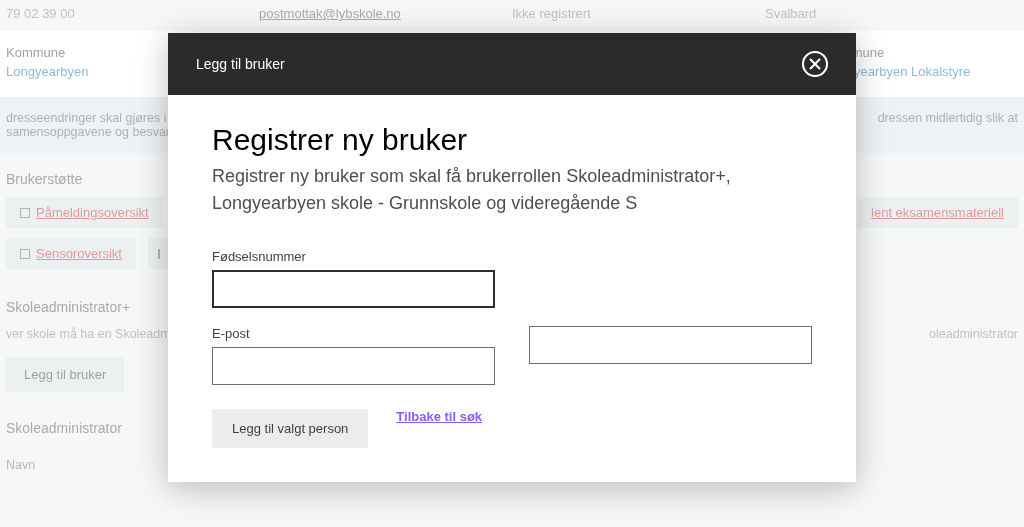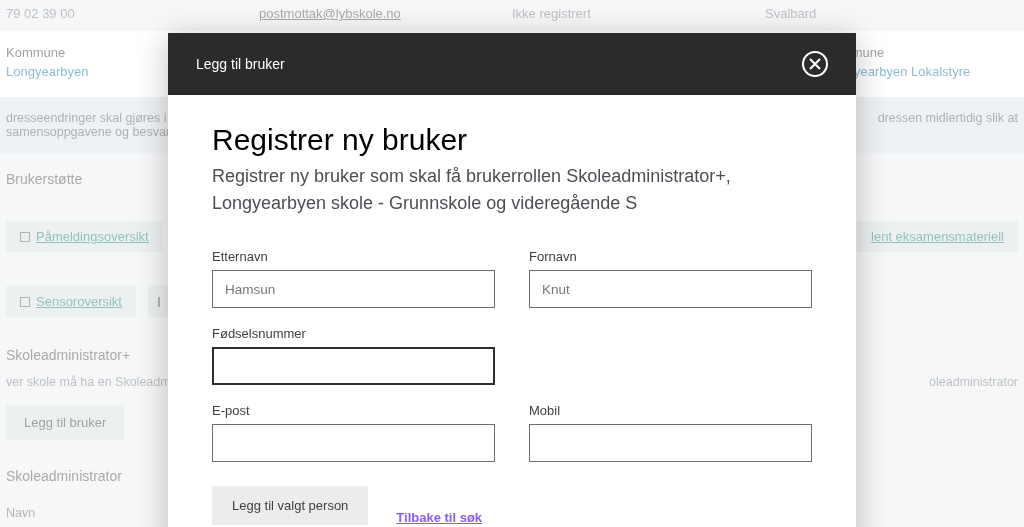--- a/index.html
+++ b/index.html
@@ -52,26 +52,25 @@
 
     .chips-row {
       display: flex;
       gap: 12px;
       padding: 4px 6px 6px 6px;
     }
     .chip {
       background: #d6dde1;
       padding: 8px 14px;
       font-size: 13px;
-      color: #0f766e;
+      color: #b91c1c;
       text-decoration: underline;
       display: inline-flex;
       align-items: center;
       gap: 6px;
-      margin-top: 24px;
     }
     .chip .box { width: 10px; height: 10px; border: 1.5px solid #555; display:inline-block; }
     .chip-right { margin-left: auto; justify-content: center; }
 
     .bg-subtext {
       padding: 6px 6px;
       font-size: 12.5px;
       color: #6e7278;
     }
 
@@ -153,21 +152,21 @@
       border: 1px solid #6e6e6e;
       padding: 0 12px;
       font-size: 13.5px;
       color: #777;
       outline: none;
     }
     input.focused {
       border: 2px solid #2e2e2e;
     }
 
-    .actions { margin-top: 24px; display: flex; align-items: flex-end; gap: 28px; }
+    .actions { margin-top: 24px; display: flex; align-items: flex-start; gap: 28px; }
     .btn-primary {
       background: #ececec;
       border: none;
       padding: 12px 20px;
       font-size: 13px;
       color: #3f3f3f;
       cursor: pointer;
     }
     .link-secondary {
       font-size: 13px;
@@ -258,46 +257,35 @@
     <div class="close">
       <svg viewBox="0 0 12 12">
           <path d="M1 1 L11 11 M11 1 L1 11" stroke="#fff" stroke-width="2" fill="none"></path>
         </svg>
     </div>
   </div>
   <div class="modal-body">
     <div class="h1">Registrer ny bruker</div>
     <div class="lead">Registrer ny bruker som skal få brukerrollen Skoleadministrator+, Longyearbyen skole - Grunnskole og videregående S</div>
 
-    <div class="form-row">
-      <div class="form-group">
-        <label>Etternavn</label>
-        <input type="text" value="Hamsun" style="">
-      </div>
-      <div class="form-group">
-        <label>Fornavn</label>
-        <input type="text" value="Knut" style="">
-      </div>
-    </div>
 
     <div class="form-row">
       <div class="form-group half">
         <label>Fødselsnummer</label>
         <input type="text" class="focused" value="" style="">
       </div>
       <div class="form-group"></div>
     </div>
 
     <div class="form-row">
       <div class="form-group">
         <label>E-post</label>
         <input type="text" value="" style="">
       </div>
       <div class="form-group">
-        <label>Mobil</label>
         <input type="text" value="" style="">
       </div>
     </div>
 
     <div class="actions">
       <button class="btn-primary">Legg til valgt person</button>
       <span class="link-secondary">Tilbake til søk</span>
     </div>
   </div>
 </div>

